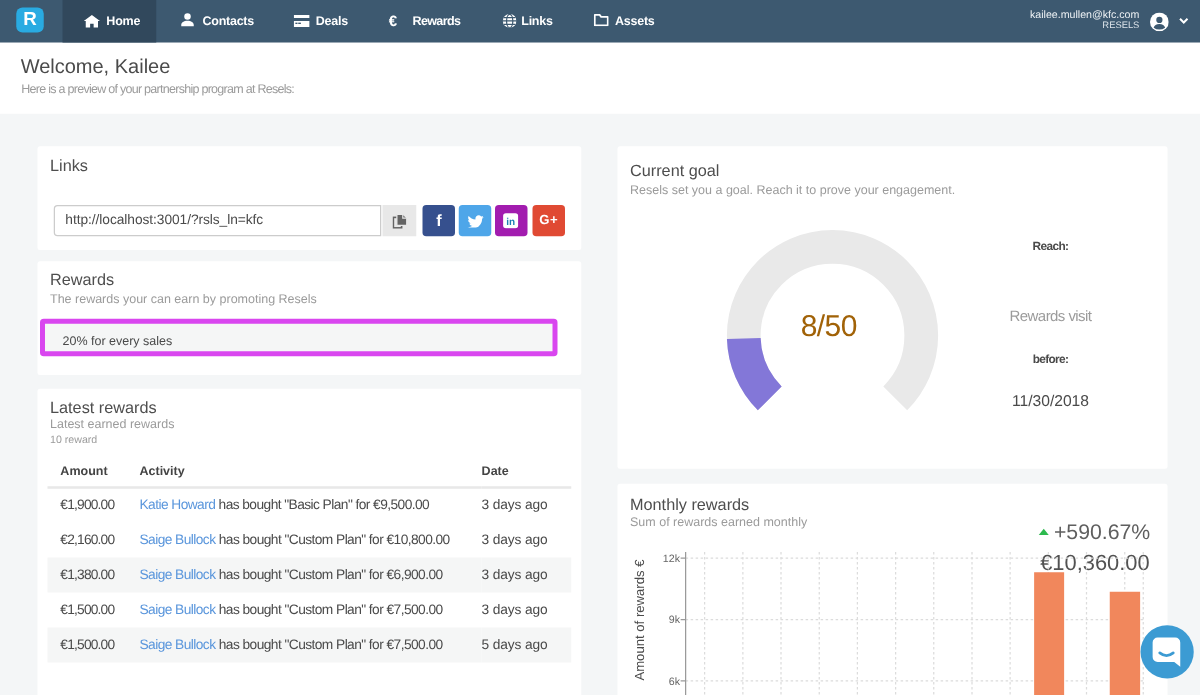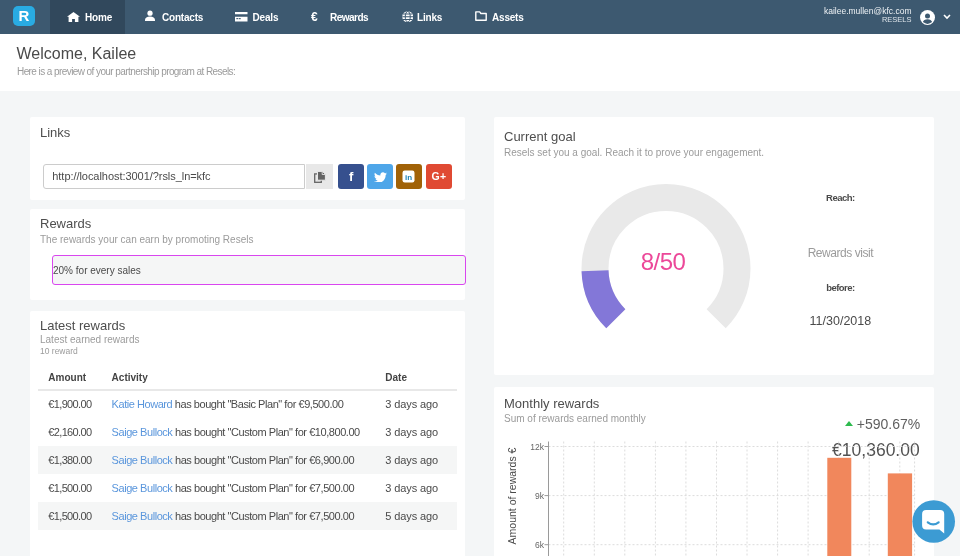--- a/index.html
+++ b/index.html
@@ -26,46 +26,46 @@
 #c-links{left:30px;top:116.6px;width:435px;height:83px;}
 #c-rew{left:30px;top:208.9px;width:435px;height:91.5px;}
 #c-lat{left:30px;top:310.5px;width:435px;height:280px;}
 #c-goal{left:494px;top:116.5px;width:439.5px;height:258.5px;text-decoration:underline;}
 #c-mon{left:494px;top:387px;width:439.5px;height:240px;}
 #lnk-input{position:absolute;left:12.8px;top:47.3px;width:262.2px;height:25px;border:1px solid #ccc;border-radius:3px 0 0 3px;background:#fff;font-size:11px;color:#4a4a4a;line-height:23px;padding-left:8.5px;letter-spacing:-0.05px;}
 #lnk-copy{position:absolute;left:276px;top:47.3px;width:26.5px;height:25px;background:#e8e8e8;}
 .sbtn{position:absolute;top:47.3px;width:26.3px;height:25px;border-radius:3px;color:#fff;text-align:center;}
 #sb-fb{left:308px;background:#36508e;font-size:13px;font-weight:bold;line-height:26px;}
 #sb-tw{left:337.2px;background:#4ea6e9;}
-#sb-li{left:365.8px;background:#a16207;}
+#sb-li{left:365.8px;background:#a21caf;}
 #sb-gp{left:395.8px;background:#e04a33;font-size:10.5px;font-weight:bold;letter-spacing:0.3px;line-height:25px;}
 
-#rw-box{position:absolute;left:22px;top:46.3px;width:414px;height:30px;background:#f5f6f6;border:1px solid #d946ef;border-radius:3px;font-size:10px;line-height:29px;color:#4a4a4a;}
+#rw-box{position:absolute;left:2px;top:46.3px;width:414px;height:30px;background:#f5f6f6;border:4px solid #d946ef;border-radius:3px;font-size:10px;line-height:29px;padding-left:14px;color:#4a4a4a;}
 
 #tbl{position:absolute;left:8px;top:51.5px;width:419px;border-collapse:collapse;table-layout:fixed;font-size:11px;color:#4a4a4a;}
 #tbl th{font-size:10px;text-align:left;height:27.5px;vertical-align:middle;padding-top:4px;border-bottom:2px solid #e8e8e8;color:#444;}
 #tbl td{height:28.15px;vertical-align:middle;letter-spacing:-0.1px;}
 #tbl .c1{width:73.6px;padding-left:10.3px;}
 #tbl td.c1{letter-spacing:-0.65px;}
 #tbl .c2{width:273.7px;}
 #tbl tr.alt{background:#f5f6f6;}
 #tbl a{color:#5a96dc;text-decoration:none;}
 #tbl td.c2{letter-spacing:-0.45px;}
 
 #gauge{position:absolute;left:0;top:0;}
-#g-val{position:absolute;left:109px;top:131px;width:120px;text-align:center;font-size:24px;letter-spacing:-0.5px;color:#ec4899;}
+#g-val{position:absolute;left:109px;top:131px;width:120px;text-align:center;font-size:24px;letter-spacing:-0.5px;color:#a16207;}
 .gr{position:absolute;width:160px;text-align:center;left:266.4px;}
 #gr1{top:75.5px;font-size:9.5px;font-weight:bold;letter-spacing:-0.5px;color:#4a4a4a;}
 #gr2{top:103px;font-size:23px;color:#3f3f3f;}
 #gr3{top:129px;font-size:12px;letter-spacing:-0.45px;color:#9b9b9b;}
 #gr4{top:165.5px;font-size:9.5px;font-weight:bold;letter-spacing:-0.55px;color:#4a4a4a;}
 #gr5{top:197px;font-size:12.5px;}
 
 #m-big{position:absolute;right:13.8px;top:23px;font-size:17.5px;color:#525252;margin-top:30px;}
-#m-pct{position:absolute;right:13.3px;top:28.6px;font-size:14px;color:#5f5f5f;}
+#m-pct{position:absolute;right:13.3px;top:28.6px;font-size:17px;color:#5f5f5f;}
 #m-pct .tri{display:inline-block;width:0;height:0;border-left:4.5px solid transparent;border-right:4.5px solid transparent;border-bottom:5.5px solid #2dba4e;margin-right:4px;vertical-align:2.5px;}
 #m-ylab{position:absolute;left:-37px;top:103px;width:110px;font-size:10.5px;color:#4a4a4a;transform:rotate(-90deg);text-align:center;}
 
 #chat{position:absolute;left:912px;top:500px;}
 </style></head><body>
 
 <div id="hdr">
   <h1>Welcome, Kailee</h1>
   <div class="sub">Here is a preview of your partnership program at Resels:</div>
 </div>

